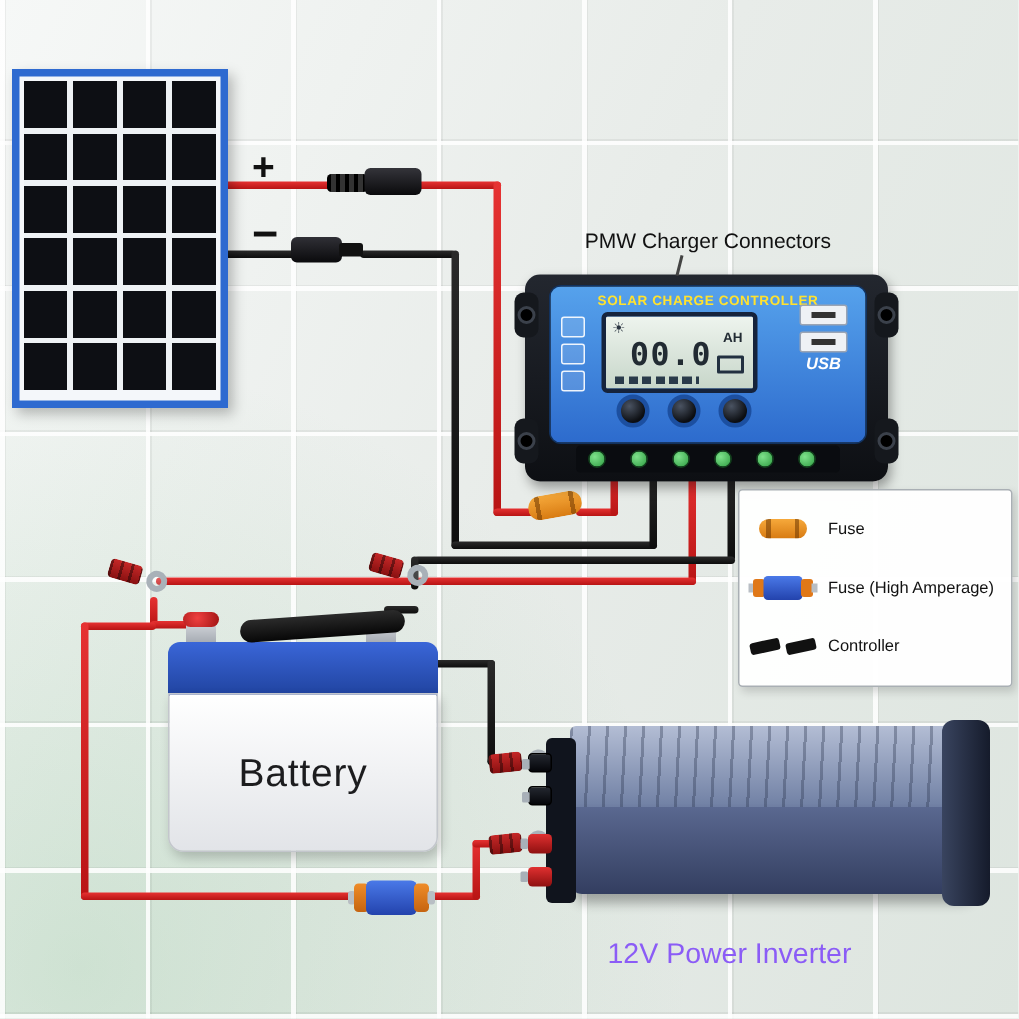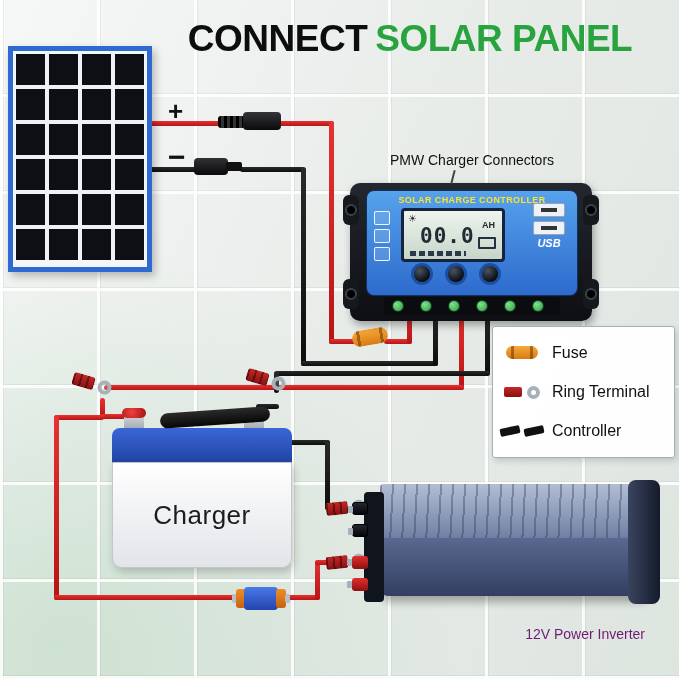--- a/index.html
+++ b/index.html
@@ -116,21 +116,21 @@
   .screw{position:absolute;top:3px;width:12px;height:12px;border-radius:50%;
     background:radial-gradient(circle at 35% 35%, #7ee28b, #2e9c41);border:1px solid #123f1c;box-sizing:border-box;}
   .s1{left:8px;} .s2{left:36px;} .s3{left:64px;} .s4{left:92px;} .s5{left:120px;} .s6{left:148px;}
   
   .legend{position:absolute;left:492px;top:326px;width:183px;height:132px;z-index:6;
     background:rgba(255,255,255,.96);border:1px solid #a9afb4;border-radius:3px;
     box-shadow:2px 3px 6px rgba(0,0,0,.15);
     display:flex;flex-direction:column;justify-content:space-around;padding:6px 6px;box-sizing:border-box;}
   .lrow{display:flex;align-items:center;gap:7px;}
   .licon{width:46px;display:flex;justify-content:center;align-items:center;position:relative;height:24px;flex:none;}
-  .llabel{font-size:16px;color:#111;white-space:nowrap;}
+  .llabel{font-size:11px;color:#111;white-space:nowrap;}
   .lfuse{width:32px;height:13px;border-radius:7px;
     background-image:linear-gradient(90deg, transparent 0 5px, rgba(110,55,0,.55) 5px 8px,
       transparent 8px 24px, rgba(110,55,0,.55) 24px 27px, transparent 27px),
       linear-gradient(180deg,#f6a93b,#d87b12);}
   .lfuseha{position:relative;width:46px;height:18px;}
   .lfuseha .tipl{position:absolute;left:0;top:6px;width:4px;height:6px;background:#b8bec4;}
   .lfuseha .tipr{position:absolute;right:0;top:6px;width:4px;height:6px;background:#b8bec4;}
   .lfuseha .capl{position:absolute;left:3px;top:3px;width:8px;height:12px;background:#e07818;border-radius:2px;}
   .lfuseha .capr{position:absolute;right:3px;top:3px;width:8px;height:12px;background:#e07818;border-radius:2px;}
   .lfuseha .mid{position:absolute;left:10px;top:1px;width:26px;height:16px;background:linear-gradient(180deg,#4a79e8,#2343ad);border-radius:3px;}
@@ -166,31 +166,30 @@
   .inv-front{position:absolute;left:16px;top:66px;width:266px;height:58px;border-radius:0 0 8px 8px;
     background:linear-gradient(180deg,#5a6890,#333e60);box-shadow:3px 6px 8px rgba(0,0,0,.3);}
   .inv-cap{position:absolute;left:264px;top:8px;width:32px;height:124px;border-radius:8px;
     background:linear-gradient(90deg,#39445f,#151b2b);z-index:2;}
   .inv-plate{position:absolute;left:0;top:20px;width:20px;height:110px;background:#10141d;border-radius:4px;}
   .post{position:absolute;left:-12px;width:16px;height:13px;border-radius:3px;z-index:2;}
   .post .ptip{position:absolute;left:-5px;top:3px;width:5px;height:7px;background:#a8b0b8;border-radius:1px;}
   .post-blk{background:linear-gradient(180deg,#23272f,#05060a);border:1px solid #000;box-sizing:border-box;}
   .post-red{background:linear-gradient(180deg,#e03030,#8e1010);}
   .pk1{top:30px;} .pk2{top:52px;} .pr1{top:84px;} .pr2{top:106px;}
-  .inv-label{position:absolute;left:405px;top:626px;width:240px;text-align:right;
-    font-size:14px;color:#701a75;z-index:6;}
+  .inv-label{position:absolute;left:405px;top:626px;width:240px;text-align:left;
+    font-size:19px;color:#8b5cf6;z-index:6;}
 </style>
 </head>
 <body>
 
 <div id="stage">
   <div class="bg"></div>
 
   <div class="title-wrap">
-    <div class="t1"><span class="t-black">CONNECT</span><span class="t-green">SOLAR PANEL</span></div>
   </div>
 
   <div class="panel">
     <div class="panel-grid"></div>
   </div>
   <div class="pol plus">+</div>
   <div class="pol minus">−</div>
 
   <div class="w redw" style="left:146px;top:121px;width:80px;height:5px;"></div>
   <div class="w redw" style="left:276px;top:121px;width:58px;height:5px;"></div>
@@ -315,26 +314,29 @@
 
   <div class="legend">
     <div class="lrow">
       <div class="licon">
           <div class="lfuse"></div>
         </div>
       <div class="llabel">Fuse</div>
     </div>
     <div class="lrow">
       <div class="licon">
-        <div class="lrt">
-            <div class="c"></div>
-            <div class="r"></div>
-          </div>
-      </div>
-      <div class="llabel">Ring Terminal</div>
+        <div class="lfuseha">
+          <div class="tipl"></div>
+            <div class="capl"></div>
+            <div class="mid"></div>
+            <div class="capr"></div>
+            <div class="tipr"></div>
+        </div>
+      </div>
+      <div class="llabel">Fuse (High Amperage)</div>
     </div>
     <div class="lrow">
       <div class="licon">
         <div class="lconn">
             <div class="ca"></div>
             <div class="cb"></div>
           </div>
       </div>
       <div class="llabel">Controller</div>
     </div>
@@ -343,21 +345,21 @@
   <div class="battery">
     <div class="bat-post bp-left">
         <div class="cap cap-red"></div>
       </div>
     <div class="bat-post bp-right">
         <div class="cap cap-blue"></div>
       </div>
     <div class="bat-handle"></div>
     <div class="bat-lid"></div>
     <div class="bat-body">
-      <span class="bat-label">Charger</span>
+      <span class="bat-label">Battery</span>
     </div>
   </div>
 
   <div class="inverter">
     <div class="inv-top"></div>
     <div class="inv-front"></div>
     <div class="inv-cap"></div>
     <div class="inv-plate"></div>
     <div class="post post-blk pk1">
         <div class="ptip"></div>

